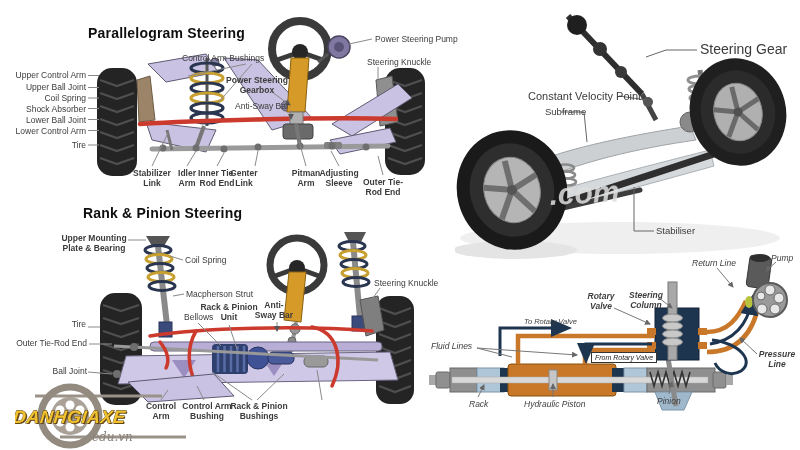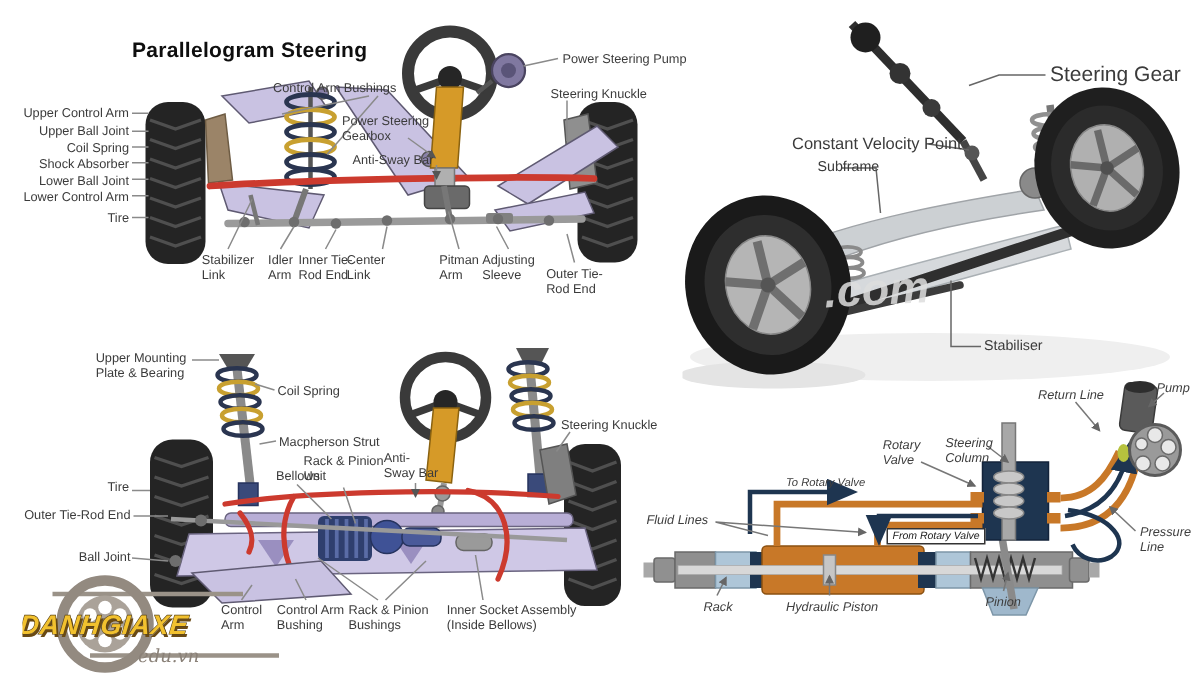--- a/index.html
+++ b/index.html
@@ -1,21 +1,21 @@
 <!DOCTYPE html>
 <html><head>
 <meta charset="utf-8">
 <style>
   html,body{margin:0;padding:0;background:#fff;}
   #stage{position:relative;width:800px;height:450px;background:#fff;overflow:hidden;
          font-family:"Liberation Sans",sans-serif;}
   svg{position:absolute;}
   .lb{position:absolute;font-size:8.5px;line-height:10px;color:#3b3b3b;
       white-space:pre-line;z-index:5;}
-  .lbc{transform:translateX(-50%);}
+  .lbc{transform:translateX(-50%);text-align:center;font-weight:bold;}
   .lbr{text-align:right;}
   .it{font-style:italic;color:#3e3e3e;}
   .ttl{position:absolute;font-size:14px;font-weight:bold;color:#0e0e0e;z-index:5;
        letter-spacing:0.2px;text-align:center;}
   .badge{position:absolute;font-size:7px;font-style:italic;color:#222;background:#fff;
          border:1px solid #333;padding:1px 3px;z-index:6;white-space:nowrap;}
 </style>
 </head>
 <body>
 
@@ -403,41 +403,40 @@
 Rod End</div>
   <div class="lb lbc" style="left:244px;top:168px">Center
 Link</div>
   <div class="lb lbc" style="left:306px;top:168px">Pitman
 Arm</div>
   <div class="lb lbc" style="left:339px;top:168px">Adjusting
 Sleeve</div>
   <div class="lb lbc" style="left:383px;top:177px">Outer Tie-
 Rod End</div>
 
+  <div class="ttl" style="left:83px;top:205px">Rank &amp; Pinion Steering</div>
   <div class="lb lbc" style="left:94px;top:233px">Upper Mounting
 Plate &amp; Bearing</div>
   <div class="lb" style="left:185px;top:255px">Coil Spring</div>
   <div class="lb" style="left:186px;top:289px">Macpherson Strut</div>
   <div class="lb lbc" style="left:229px;top:302px">Rack &amp; Pinion
 Unit</div>
   <div class="lb" style="left:184px;top:312px">Bellows</div>
   <div class="lb lbr" style="right:714px;top:319px">Tire</div>
   <div class="lb lbr" style="right:713px;top:338px">Outer Tie-Rod End</div>
   <div class="lb lbr" style="right:713px;top:366px">Ball Joint</div>
   <div class="lb lbc" style="left:161px;top:401px">Control
 Arm</div>
   <div class="lb lbc" style="left:207px;top:401px">Control Arm
 Bushing</div>
   <div class="lb lbc" style="left:274px;top:300px">Anti-
 Sway Bar</div>
   <div class="lb" style="left:374px;top:278px">Steering Knuckle</div>
   <div class="lb lbc" style="left:259px;top:401px">Rack &amp; Pinion
 Bushings</div>
-  <div class="lb lbc" style="left:341px;top:401px">Inner Socket Assembly
-(Inside Bellows)</div>
 
   <div class="lb" style="left:700px;top:44px;font-size:14px">Steering Gear</div>
   <div class="lb" style="left:528px;top:91px;font-size:11px">Constant Velocity Point</div>
   <div class="lb" style="left:545px;top:107px;font-size:9.5px">Subframe</div>
   <div class="lb" style="left:656px;top:226px;font-size:9.5px">Stabiliser</div>
 
   <div class="lb it" style="left:692px;top:258px">Return Line</div>
   <div class="lb it" style="left:771px;top:253px">Pump</div>
   <div class="lb it lbc" style="left:646px;top:290px">Steering
 Column</div>

